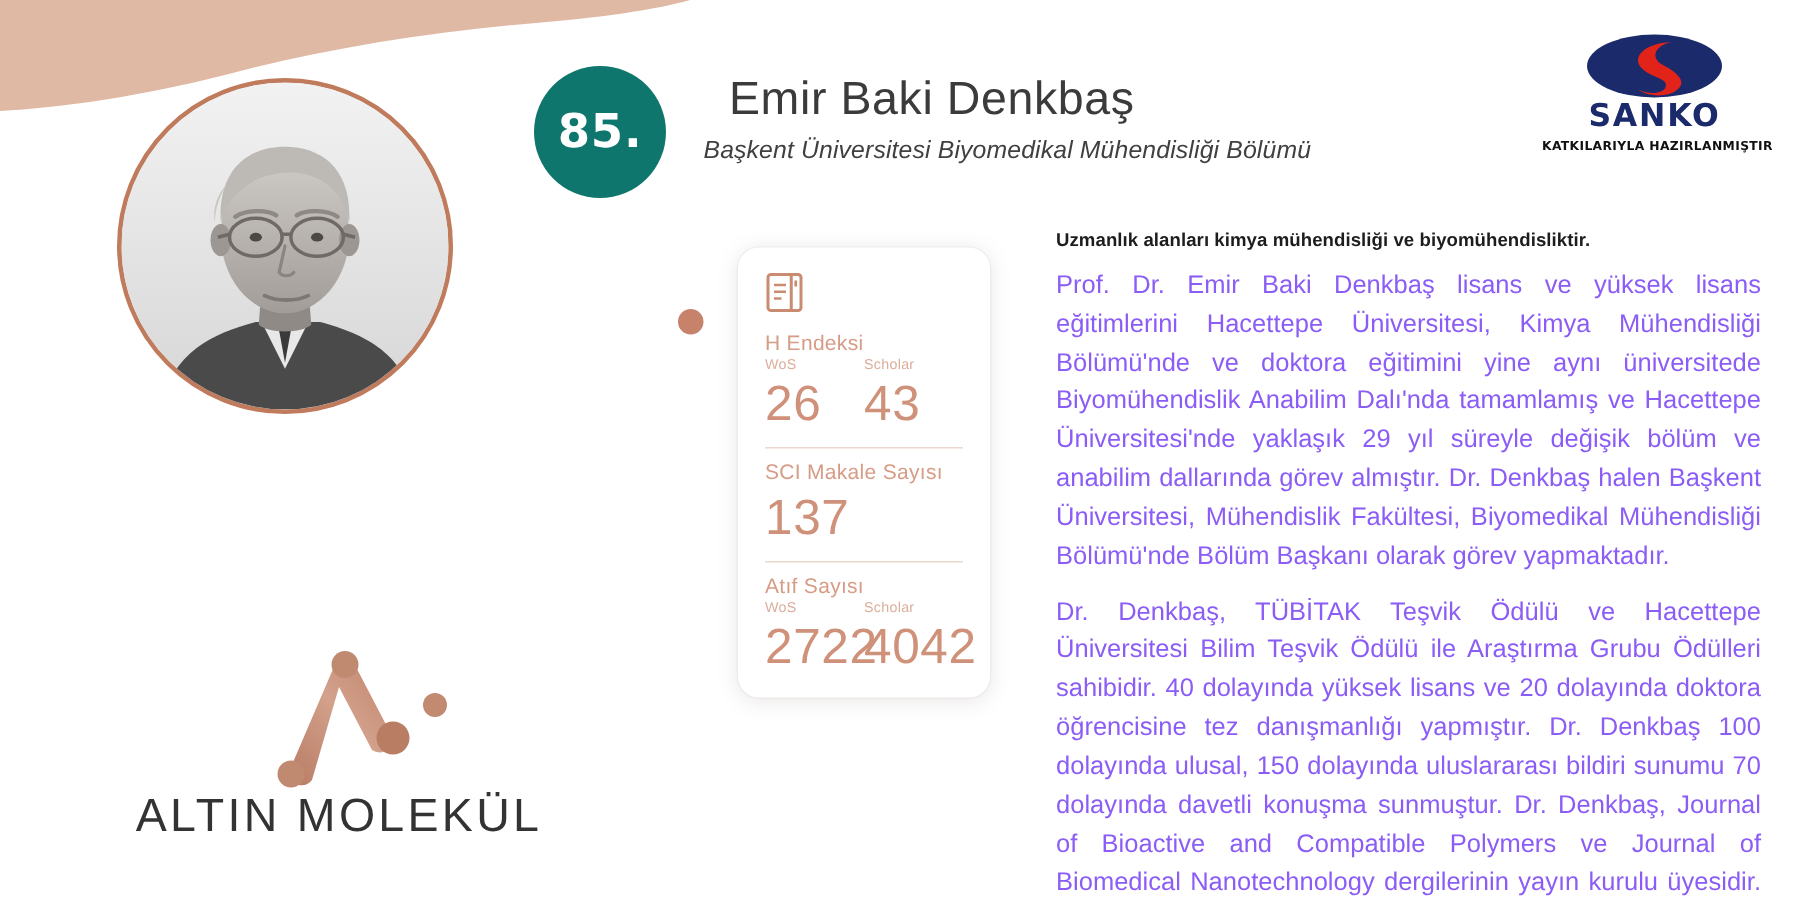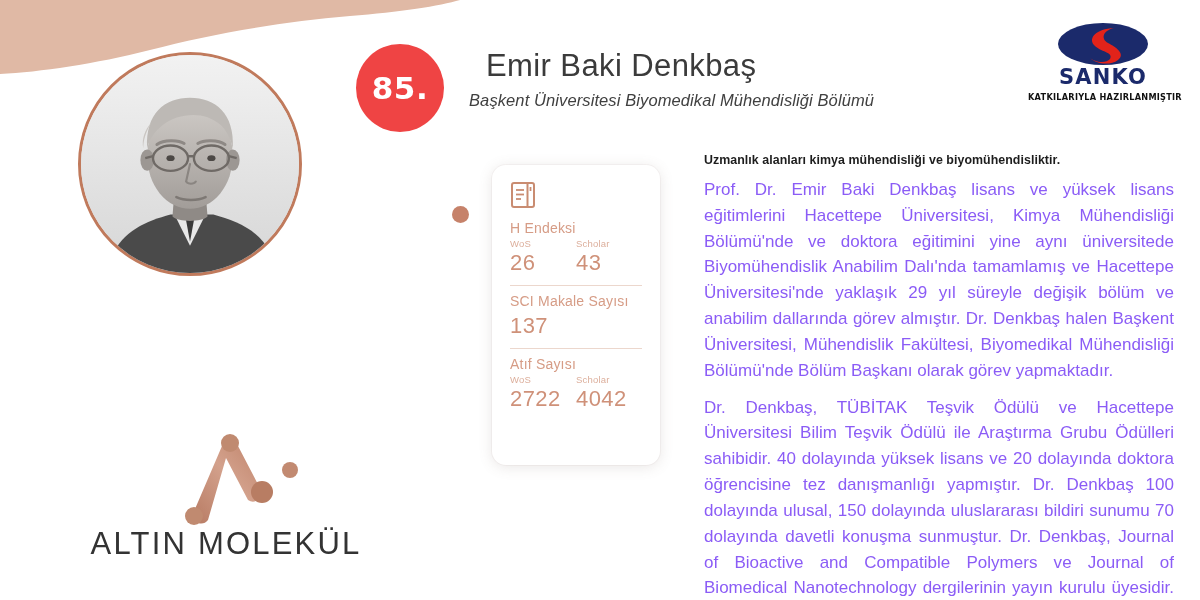--- a/index.html
+++ b/index.html
@@ -23,21 +23,21 @@
     overflow:hidden;
     background:#e9e9e9;
     box-sizing:border-box;
   }
   .portrait-svg{display:block;width:100%;height:100%;}
 
   
   .rank-badge{
     position:absolute;left:356px;top:44px;width:88px;height:88px;
     border-radius:50%;
-    background:#ef4444;
+    background:#0f766e;
     display:flex;align-items:center;justify-content:center;
   }
   .rank-badge span{
     color:#ffffff;font-size:31px;font-weight:700;letter-spacing:.5px;
     font-family:"DejaVu Sans", sans-serif;
   }
 
   
   .name{
     position:absolute;left:486px;top:48px;
@@ -80,21 +80,21 @@
   .book-icon{display:block;margin-bottom:12px;}
   .metric-label{
     font-size:14px;color:#d69c86;letter-spacing:.2px;line-height:1.1;
     margin-bottom:2px;
   }
   .sub-row{display:flex;}
   .sub-col{width:50%;}
   .sub-col.wide{width:100%;}
   .sub-cap{font-size:9.5px;color:#dcae9b;letter-spacing:.2px;line-height:1.2;}
   .sub-val{
-    font-size:22px;color:#cf9179;letter-spacing:.4px;line-height:1.18;
+    font-size:33px;color:#cf9179;letter-spacing:.4px;line-height:1.18;
     font-weight:400;
   }
   .divider{height:1px;background:#ecd7cd;margin:9px 0 8px 0;}
   .mt{margin-top:2px;}
 
   
   .body-col{position:absolute;left:688px;top:152px;width:470px;margin-left:16px;}
   .lead{
     font-size:12.4px;font-weight:700;color:#1d1d1d;letter-spacing:.05px;
     line-height:1.45;margin:0 0 7px 0;

